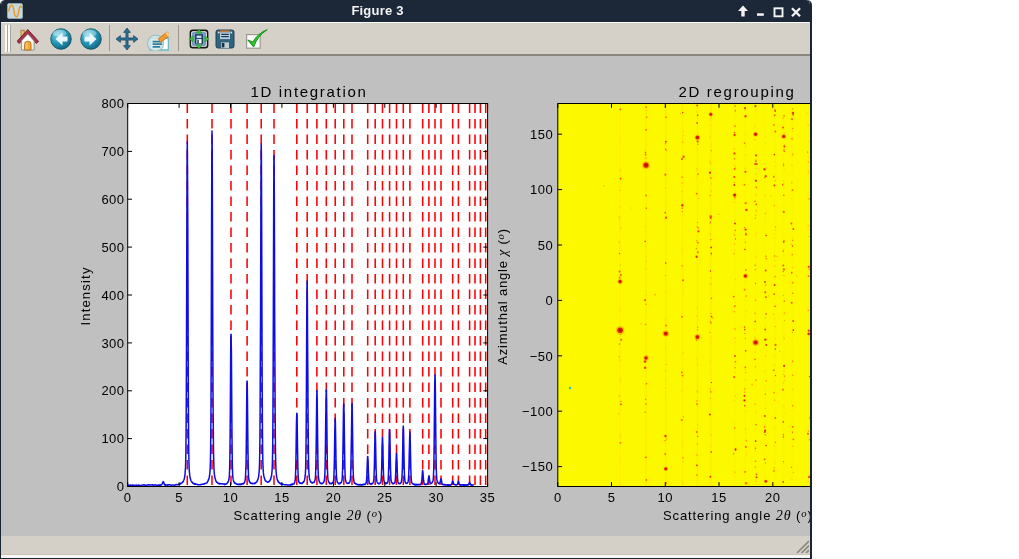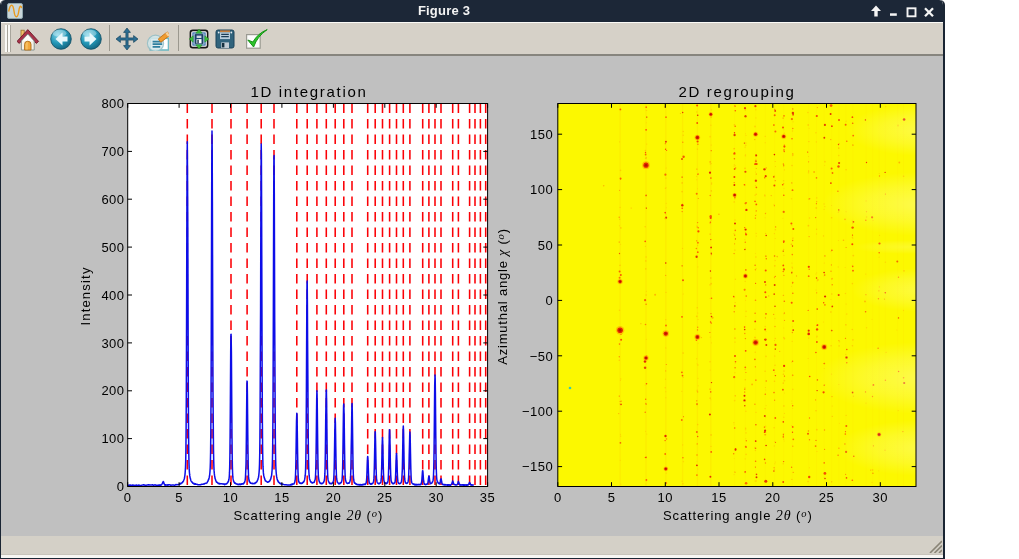--- a/index.html
+++ b/index.html
@@ -1,16 +1,16 @@
 <!DOCTYPE html>
 <html><head><meta charset="utf-8"><title>Figure 3</title>
 <style>
 * { margin:0; padding:0; box-sizing:border-box; }
 html,body { background:#ffffff; width:1019px; height:559px; overflow:hidden; }
-.win { position:relative; width:945px; height:559px; font-family:"Liberation Sans",sans-serif;
+.win { position:relative; width:812px; height:559px; font-family:"Liberation Sans",sans-serif;
   border-left:1px solid #1a2533; border-right:2px solid #1a2533; border-radius:5px 5px 0 0; overflow:hidden; }
 .tbar { position:relative; height:22px; background:#1c2737; border-radius:4px 4px 0 0; }
 .tbar .title { position:absolute; left:0; right:56px; top:3px; text-align:center; color:#f3f3f3;
   font-size:13px; font-weight:bold; letter-spacing:0.2px; }
 .wline { height:1px; background:#fbfaf7; }
 .tools { position:relative; height:31px; background:#d6d1c8; }
 .tline { height:2px; background:#87857e; }
 .ti { position:absolute; top:4px; }
 .sep { position:absolute; top:2px; width:1px; height:26px; background:#9b988f; }
 .grip { position:absolute; top:2px; width:1.5px; height:27px; background:#fbfaf7; box-shadow:1px 0 0 #a8a59c; }

